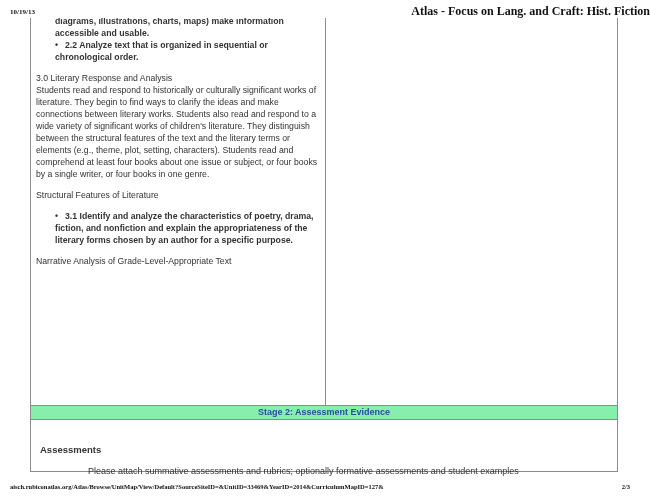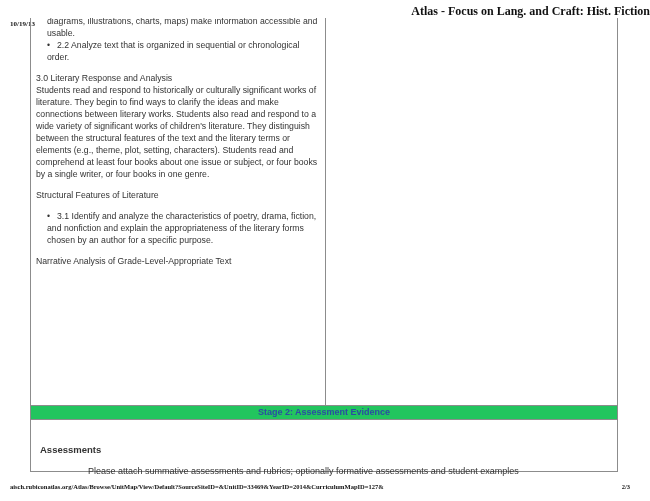--- a/index.html
+++ b/index.html
@@ -8,21 +8,21 @@
     position: relative;
     background: #ffffff;
     font-family: "Liberation Sans", sans-serif;
     color: #333333;
     overflow: hidden;
   }
   * { box-sizing: border-box; }
 
   
   .print-header-date {
-    position: absolute; left: 10px; top: 20px;
+    position: absolute; left: 10px; top: 8px;
     font-family: "Liberation Serif", serif;
     font-size: 7px; font-weight: bold; color: #111;
     white-space: nowrap;
   }
   .print-header-title {
     position: absolute; left: 0; right: 0; top: 4px;
     text-align: right;
     font-family: "Liberation Serif", serif;
     font-size: 12px; font-weight: bold; color: #111;
     white-space: nowrap;
@@ -52,31 +52,31 @@
   .col-left {
     width: 295px;
     border-right: 1px solid #8c8c8c;
     padding: 0 5px;
   }
   .col-right { flex: 1; }
 
   .standards-content { margin-top: -3px; font-size: 8.7px; line-height: 12px; }
   .blk { margin: 0 0 9px 0; }
   .blk:last-child { margin-bottom: 0; }
-  ul.blk { padding: 0 0 0 7px; margin-left: 4px; list-style: none; }
+  ul.blk { padding: 0 0 0 7px; margin-left: 12px; list-style: none; font-weight: bold; }
   ul.blk li { margin: 0; padding: 0; }
   ul.blk li.bulleted::before { content: "\2022"; display: inline-block; width: 10px; }
   .para div { margin: 0; }
 
   
   .stage2-row {
     position: absolute; left: 30px; top: 405px;
     width: 588px; height: 15px;
     border: 1px solid #8c8c8c;
-    background: #22c55e;
+    background: #86efac;
     text-align: center;
     font-size: 9px; font-weight: bold;
     line-height: 13px;
     color: #2b4ea2;
   }
 
   
   .assessments-box {
     position: absolute; left: 30px; top: 420px;
     width: 588px; height: 52px;

